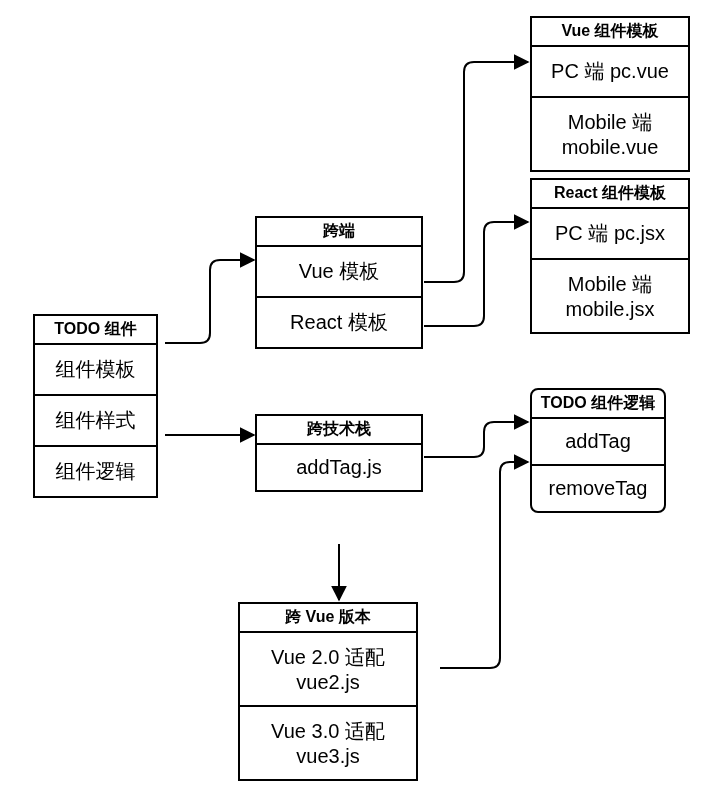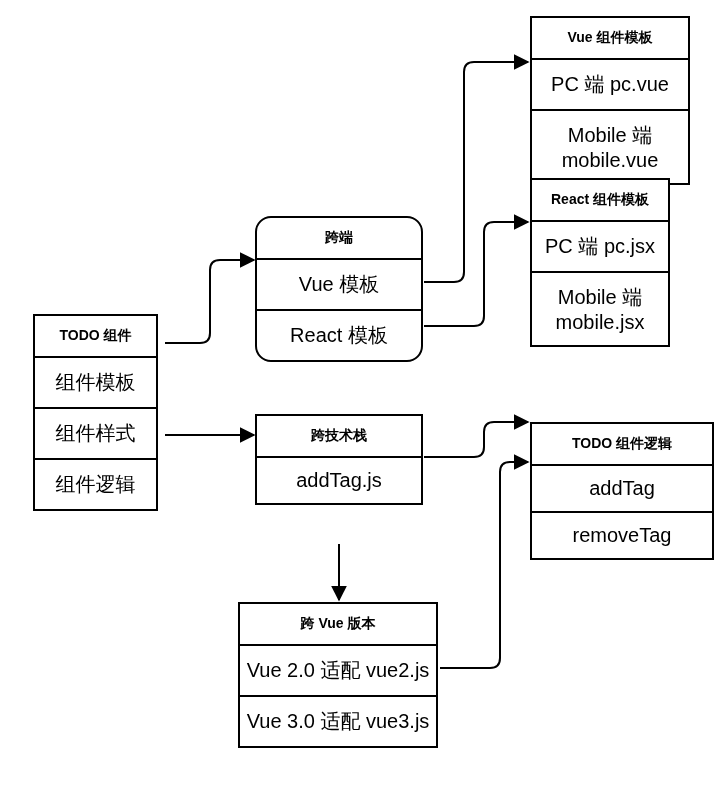--- a/index.html
+++ b/index.html
@@ -21,23 +21,23 @@
     pointer-events: none;
   }
   .node {
     position: absolute;
     border: 2px solid #000;
     background: #fff;
     box-sizing: border-box;
   }
   .node .title {
     font-weight: 700;
-    font-size: 14px;
+    font-size: 16px;
     text-align: center;
-    padding: 11px 6px;
+    padding: 3px 6px;
     box-sizing: border-box;
   }
   .node .row {
     border-top: 2px solid #000;
     font-size: 20px;
     text-align: center;
     padding: 11px 6px;
     box-sizing: border-box;
     font-weight: 400;
   }
@@ -75,46 +75,46 @@
   <path class="wire" marker-end="url(#ah)" d="M 440 668 L 490 668 Q 500 668 500 658 L 500 472 Q 500 462 510 462 L 528 462"></path>
 </svg>
 
 <div class="node" style="left:33px; top:314px; width:125px;">
   <div class="title">TODO 组件</div>
   <div class="row">组件模板</div>
   <div class="row">组件样式</div>
   <div class="row">组件逻辑</div>
 </div>
 
-<div class="node" style="left:255px; top:216px; width:168px;border-radius:16px;">
+<div class="node" style="left:255px; top:216px; width:168px;">
   <div class="title">跨端</div>
   <div class="row">Vue 模板</div>
   <div class="row">React 模板</div>
 </div>
 
 <div class="node" style="left:530px; top:16px; width:160px;">
   <div class="title">Vue 组件模板</div>
   <div class="row">PC 端 pc.vue</div>
   <div class="row">Mobile 端 mobile.vue</div>
 </div>
 
-<div class="node" style="left:530px; top:178px; width:140px;">
+<div class="node" style="left:530px; top:178px; width:160px;">
   <div class="title">React 组件模板</div>
   <div class="row">PC 端 pc.jsx</div>
   <div class="row">Mobile 端 mobile.jsx</div>
 </div>
 
 <div class="node" style="left:255px; top:414px; width:168px;">
   <div class="title">跨技术栈</div>
   <div class="row">addTag.js</div>
 </div>
 
-<div class="node" style="left:530px; top:422px; width:184px;">
+<div class="node" style="left:530px; top:388px; width:136px;border-radius:8px;">
   <div class="title">TODO 组件逻辑</div>
   <div class="row">addTag</div>
   <div class="row">removeTag</div>
 </div>
 
-<div class="node" style="left:238px; top:602px; width:200px;">
+<div class="node" style="left:238px; top:602px; width:180px;">
   <div class="title">跨 Vue 版本</div>
   <div class="row">Vue 2.0 适配 vue2.js</div>
   <div class="row">Vue 3.0 适配 vue3.js</div>
 </div>
 
 </body></html>

